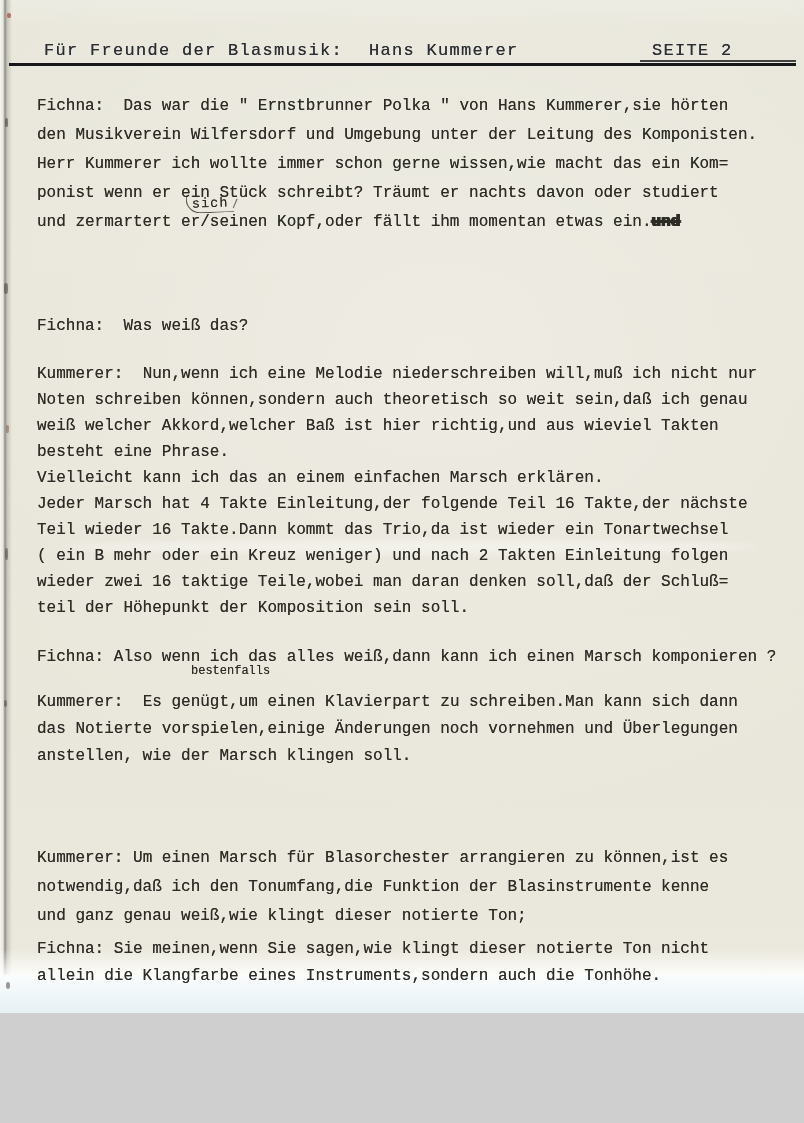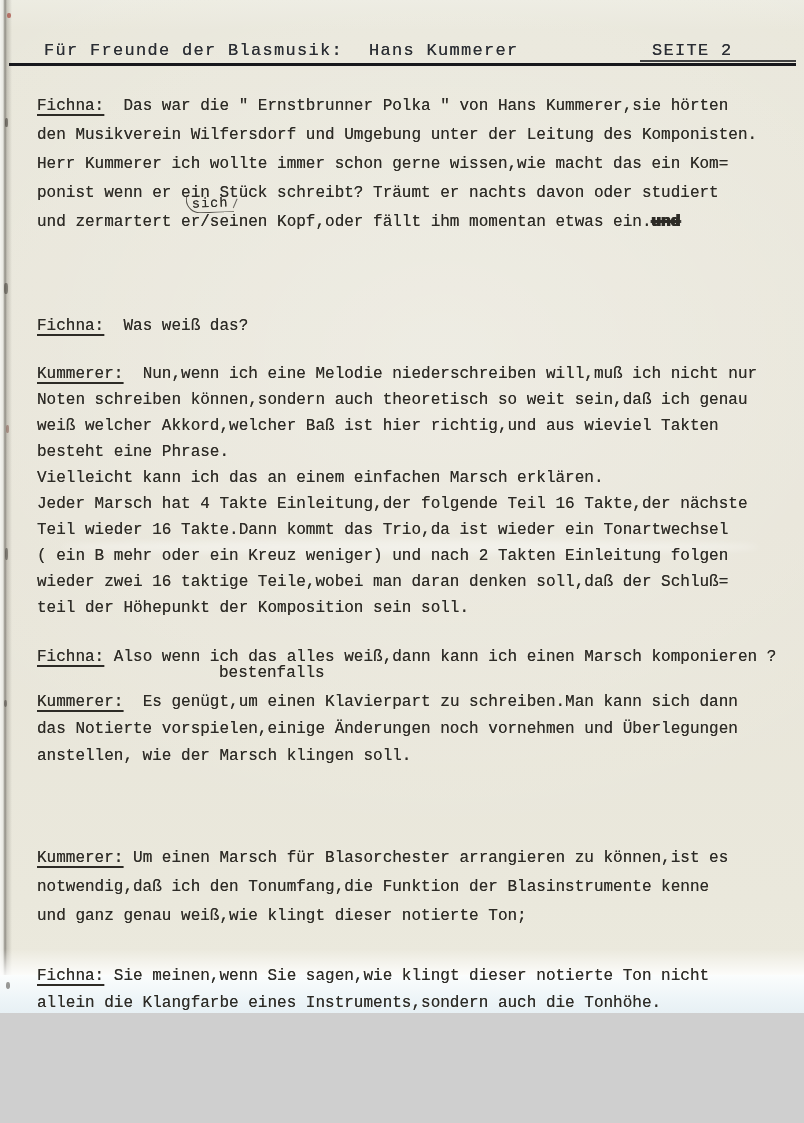--- a/index.html
+++ b/index.html
@@ -35,21 +35,21 @@
     text-shadow:0 0 .6px rgba(42,45,51,.8);white-space:nowrap;}
   .rule{position:absolute;background:#17181c;}
   
   .para{
     position:absolute;left:37px;width:762px;
     font-size:16px;line-height:27px;
     text-shadow:0 0 .5px rgba(45,43,38,.75);
   }
   .lh29{line-height:29px;}
   .lh26{line-height:26px;}
-  .speaker{text-decoration:underline;text-decoration-thickness:1.5px;text-underline-offset:4px;}
+  .speaker{text-decoration-thickness:1.5px;text-underline-offset:4px;}
   .ptext{white-space:pre-wrap;}
   .struck{
     font-weight:bold;
     text-decoration:line-through;
     text-decoration-thickness:2.5px;
     text-shadow:.7px 0 currentColor,-.7px 0 currentColor;
   }
   
   .sich-note{
     position:absolute;left:186px;top:196px;
@@ -61,22 +61,22 @@
     transform:rotate(-2deg);
     text-shadow:0 0 .5px rgba(45,43,38,.7);
   }
   .sich-note::after{
     content:"";
     position:absolute;right:-2px;top:2px;width:6px;height:10px;
     border-right:1.5px solid rgba(45,43,38,.7);
     transform:rotate(25deg);
   }
   .bestenfalls-note{
-    position:absolute;left:219px;top:664px;
-    font-size:16px;
+    position:absolute;left:191px;top:664px;
+    font-size:12px;
     text-shadow:0 0 .5px rgba(45,43,38,.75);
   }
   .stain{position:absolute;border-radius:50%;pointer-events:none;}
 </style>
 </head>
 <body>
 
 <div id="page">
 
   <div class="paper-edge-left"></div>
@@ -138,18 +138,18 @@
 anstellen, wie der Marsch klingen soll.</span>
   </div>
 
 
   <div class="para lh29" style="top:832px;margin-top:12px;">
     <span class="speaker">Kummerer:</span><span class="ptext"> Um einen Marsch für Blasorchester arrangieren zu können,ist es
 notwendig,daß ich den Tonumfang,die Funktion der Blasinstrumente kenne
 und ganz genau weiß,wie klingt dieser notierte Ton;</span>
   </div>
 
-  <div class="para" style="top:936px;margin-top:27px;">
+  <div class="para" style="top:936px;">
     <span class="speaker">Fichna:</span><span class="ptext"> Sie meinen,wenn Sie sagen,wie klingt dieser notierte Ton nicht
 allein die Klangfarbe eines Instruments,sondern auch die Tonhöhe.</span>
   </div>
 
 </div>
 
 </body></html>

